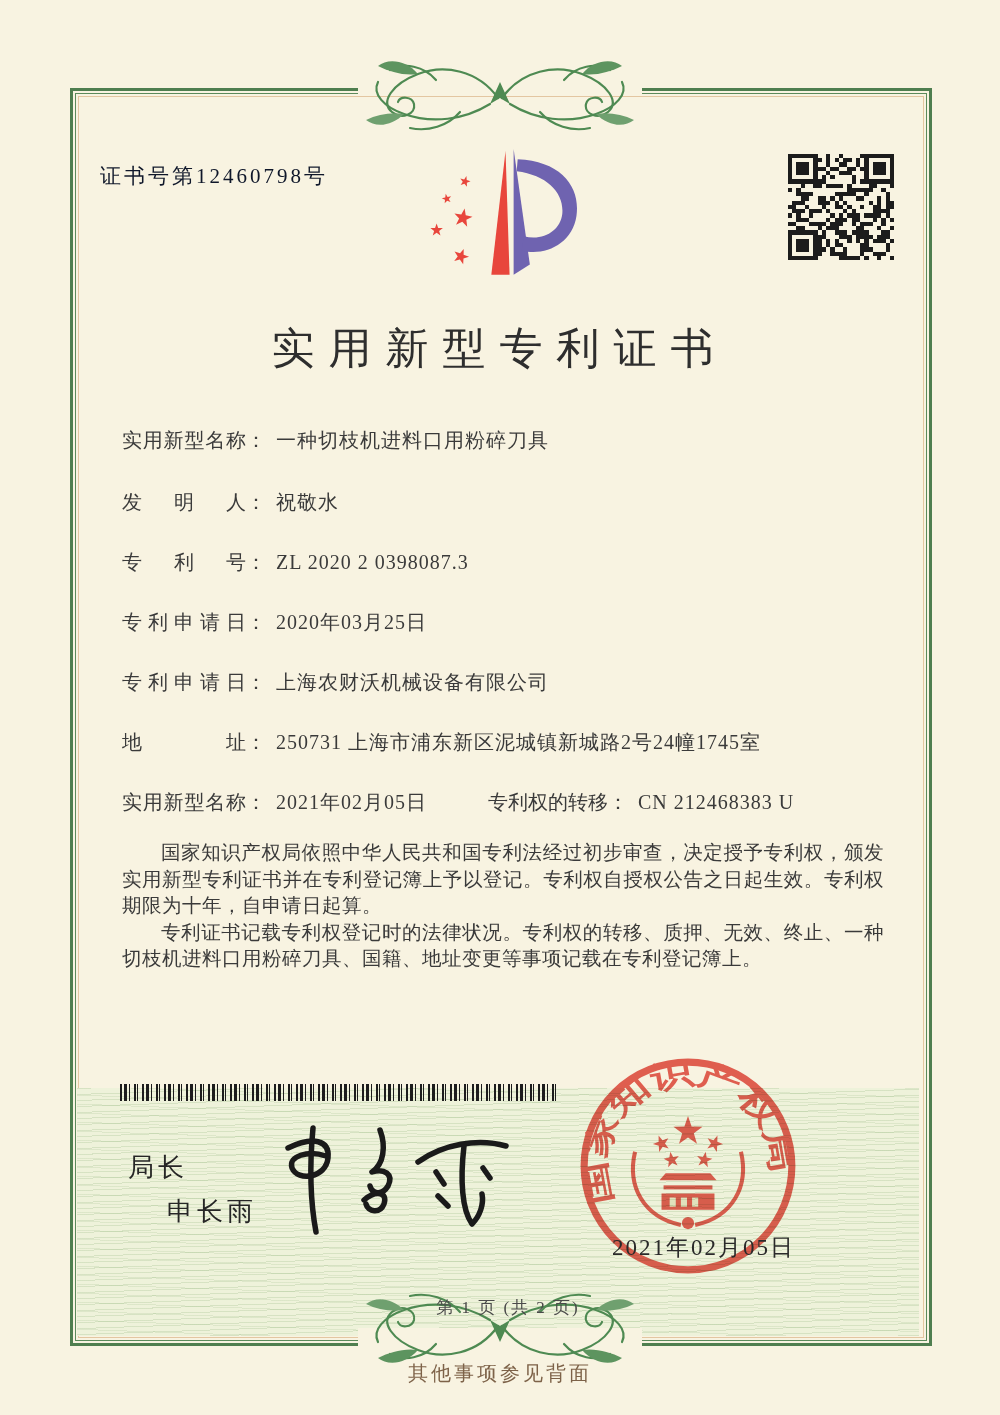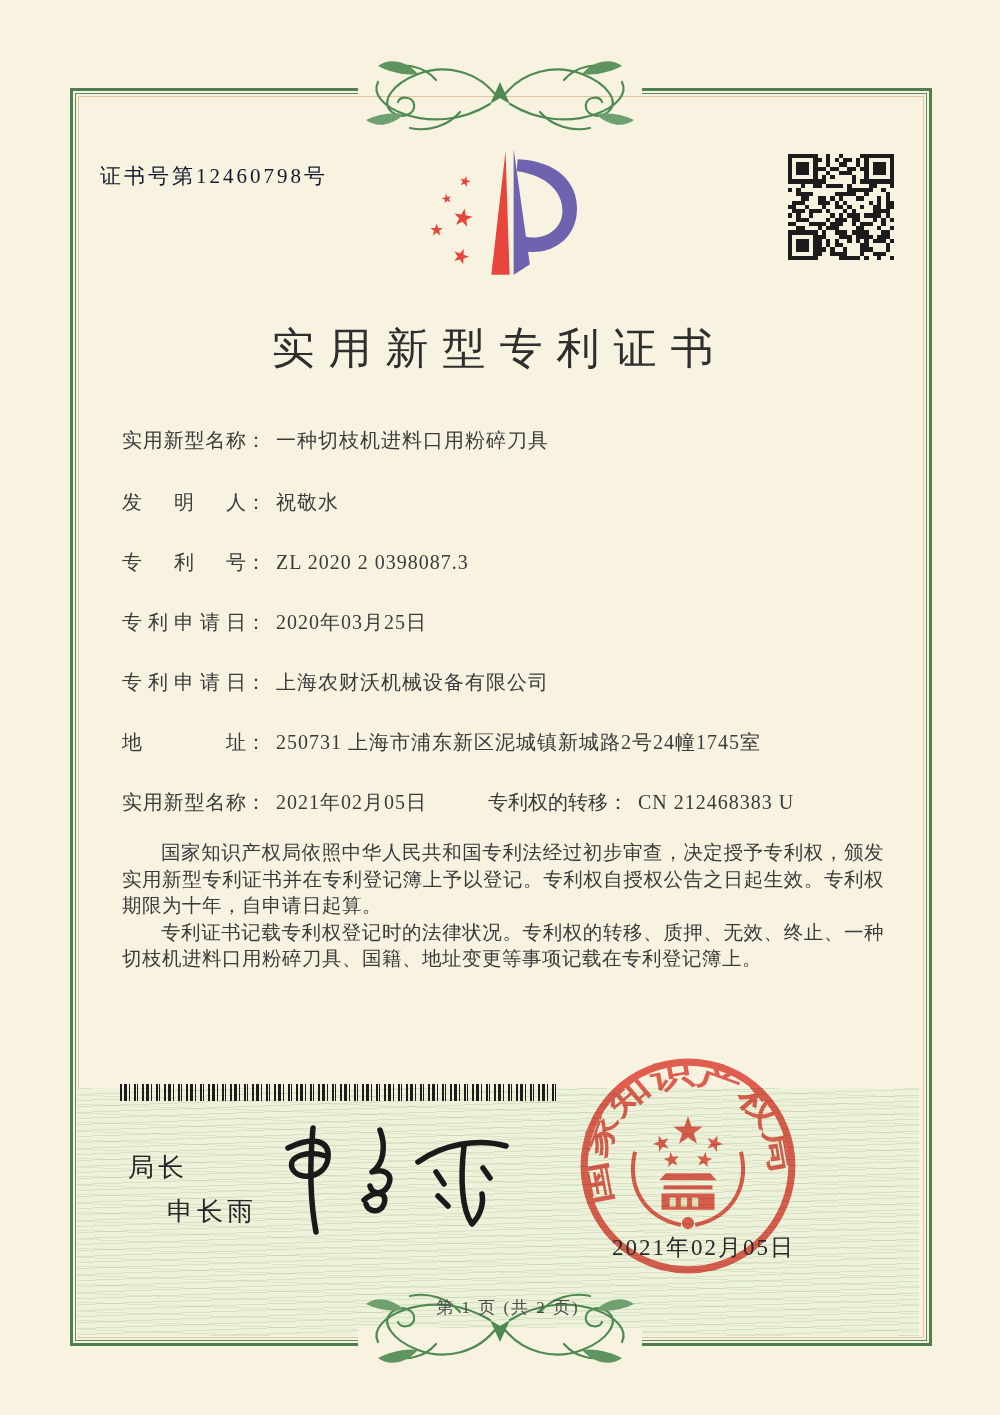--- a/index.html
+++ b/index.html
@@ -504,14 +504,15 @@
       <rect x="103" y="141" width="6" height="9" fill="#f0ecda"></rect>
       <rect x="114" y="141" width="6" height="9" fill="#f0ecda"></rect>
       <path d="M58,96 C50,130 66,160 103,168" fill="none" stroke="#e4544b" stroke-width="4"></path>
       <path d="M162,96 C170,130 154,160 117,168" fill="none" stroke="#e4544b" stroke-width="4"></path>
       <circle cx="110" cy="166" r="6"></circle>
     </g>
   </svg>
   <div class="seal-date">2021年02月05日</div>
 
   <div class="footer-page">第 1 页 (共 2 页)</div>
+  <div class="back-note">其他事项参见背面</div>
 
 </div>
 
 </body></html>

